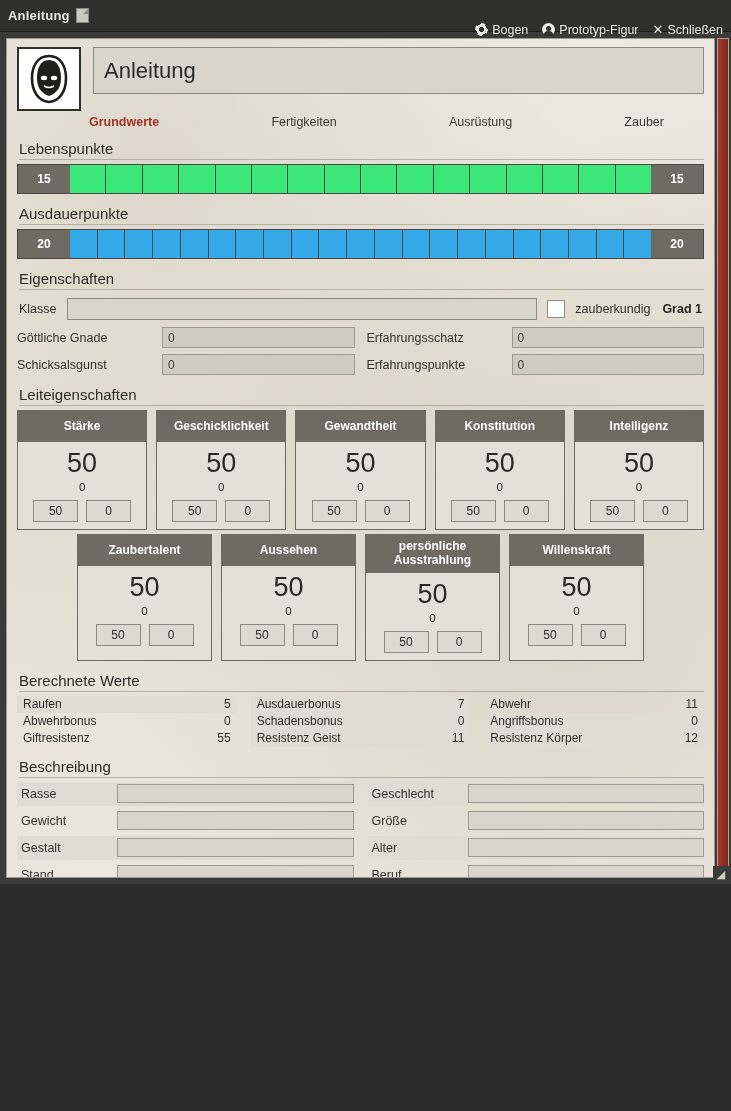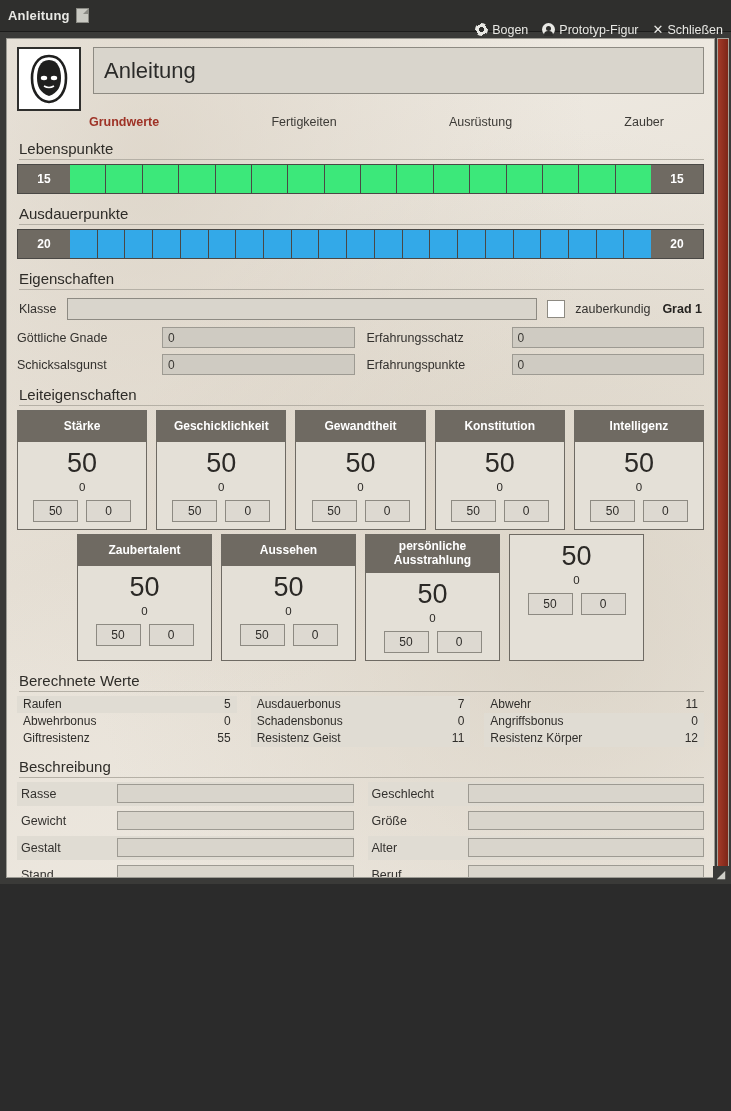--- a/index.html
+++ b/index.html
@@ -423,20 +423,21 @@
         <div class="attr">
           <div class="hd">persönliche Ausstrahlung</div>
           <div class="big">50</div>
           <div class="small">0</div>
           <div class="boxes">
             <div class="box">50</div>
             <div class="box">0</div>
           </div>
         </div>
         <div class="attr">
+          <div class="hd">Willenskraft</div>
           <div class="big">50</div>
           <div class="small">0</div>
           <div class="boxes">
             <div class="box">50</div>
             <div class="box">0</div>
           </div>
         </div>
       </div>
 
       <div class="sect-title">Berechnete Werte</div>

